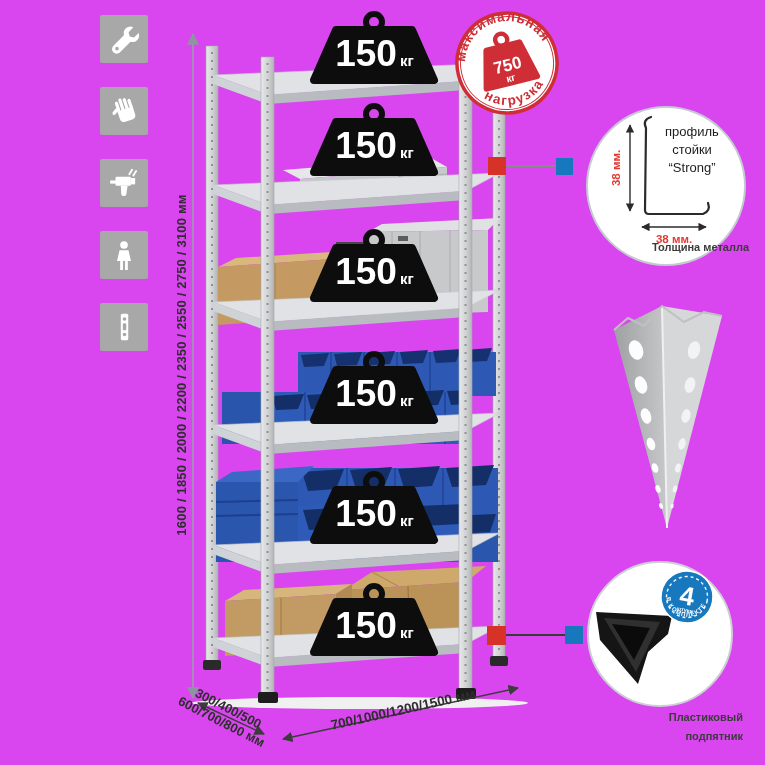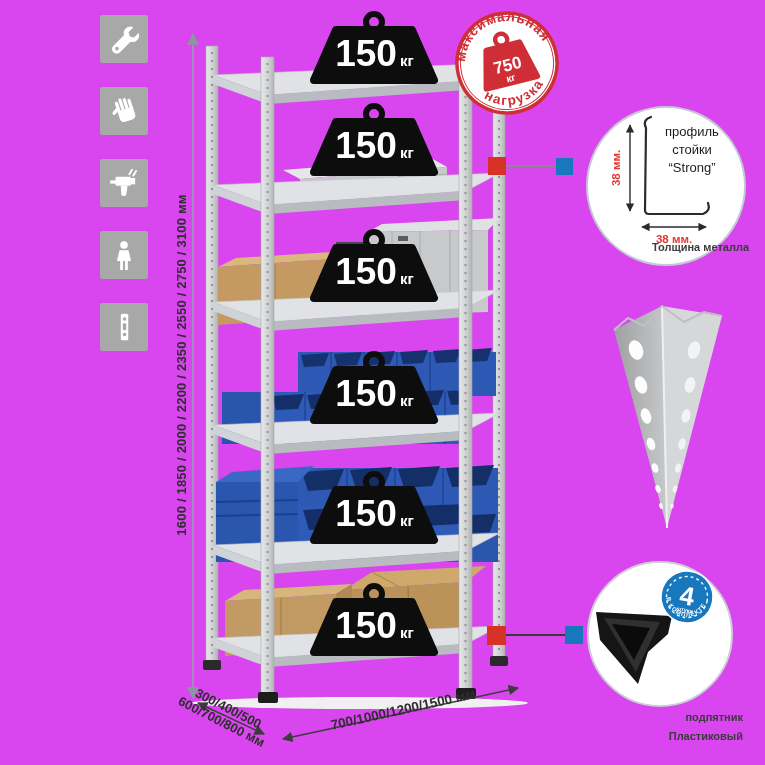--- a/index.html
+++ b/index.html
@@ -391,17 +391,17 @@
     <div>600/700/800 мм</div>
   </div>
 
   <div class="dim-label width-label">700/1000/1200/1500 мм</div>
 
   <div class="caption caption-thickness">
     <div>Толщина металла</div>
   </div>
 
   <div class="caption caption-foot">
+    <div>Пластиковый</div>
     <div>подпятник</div>
-    <div>Пластиковый</div>
   </div>
 
 </div>
 
 </body></html>

